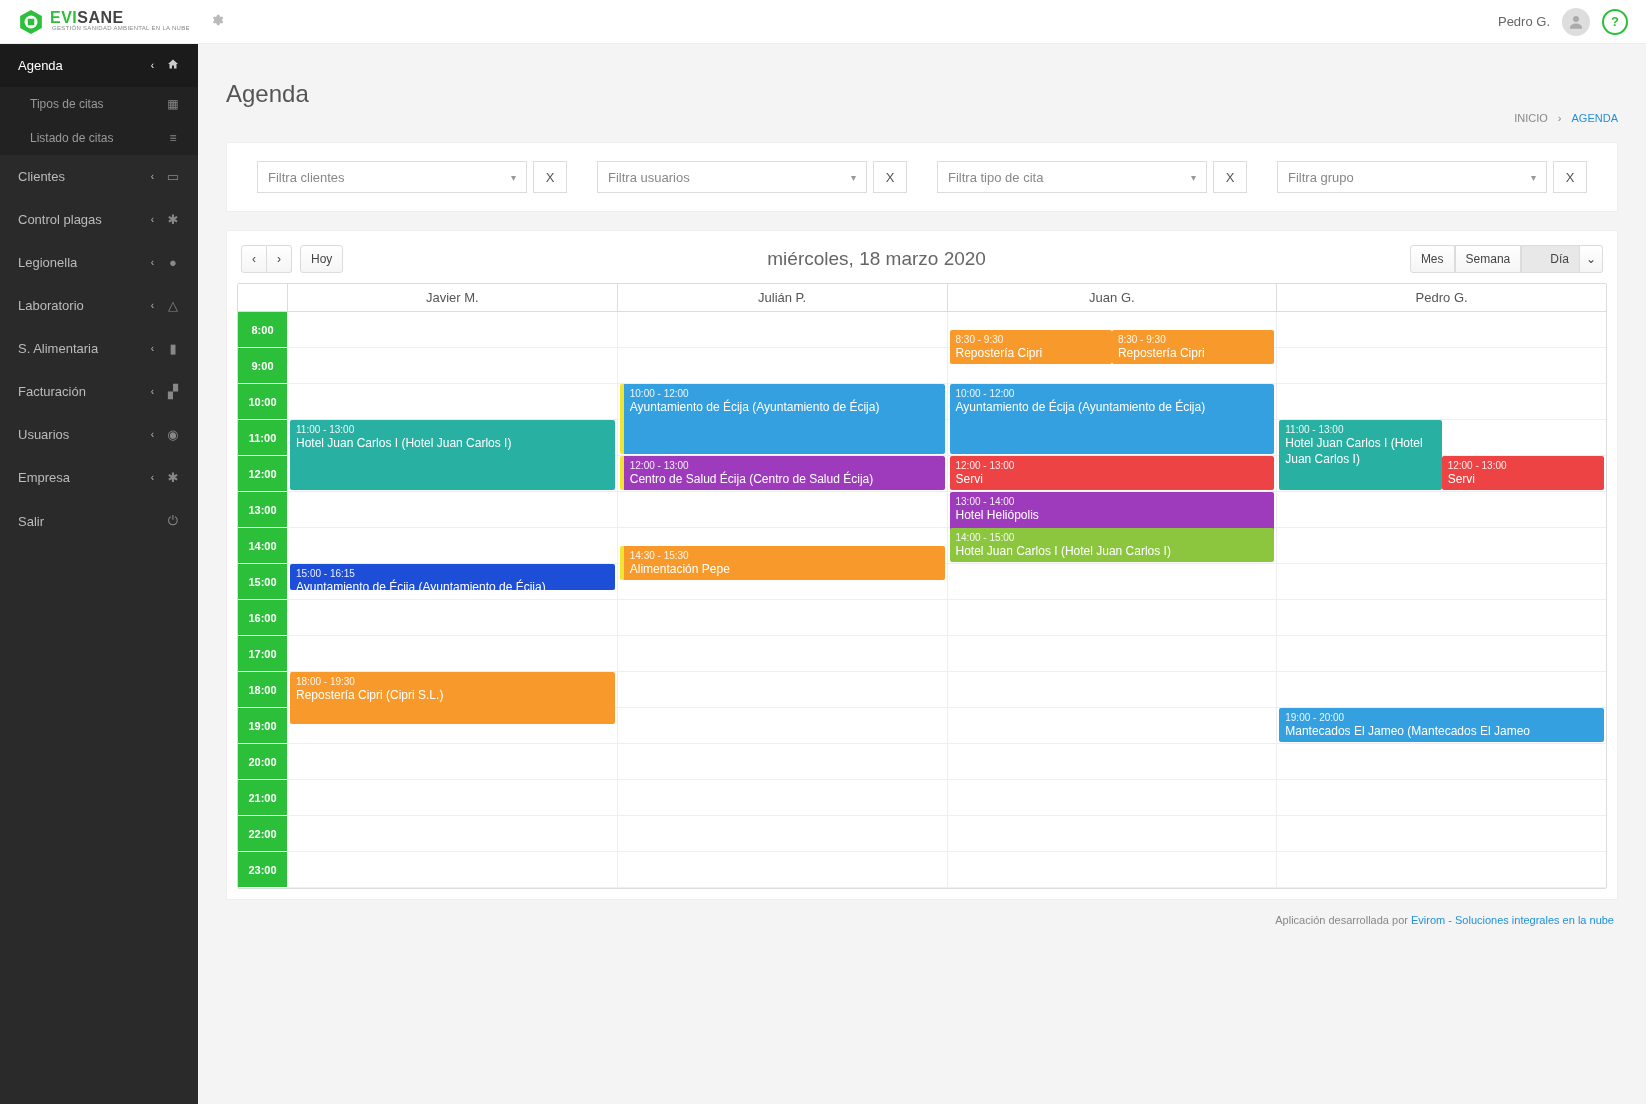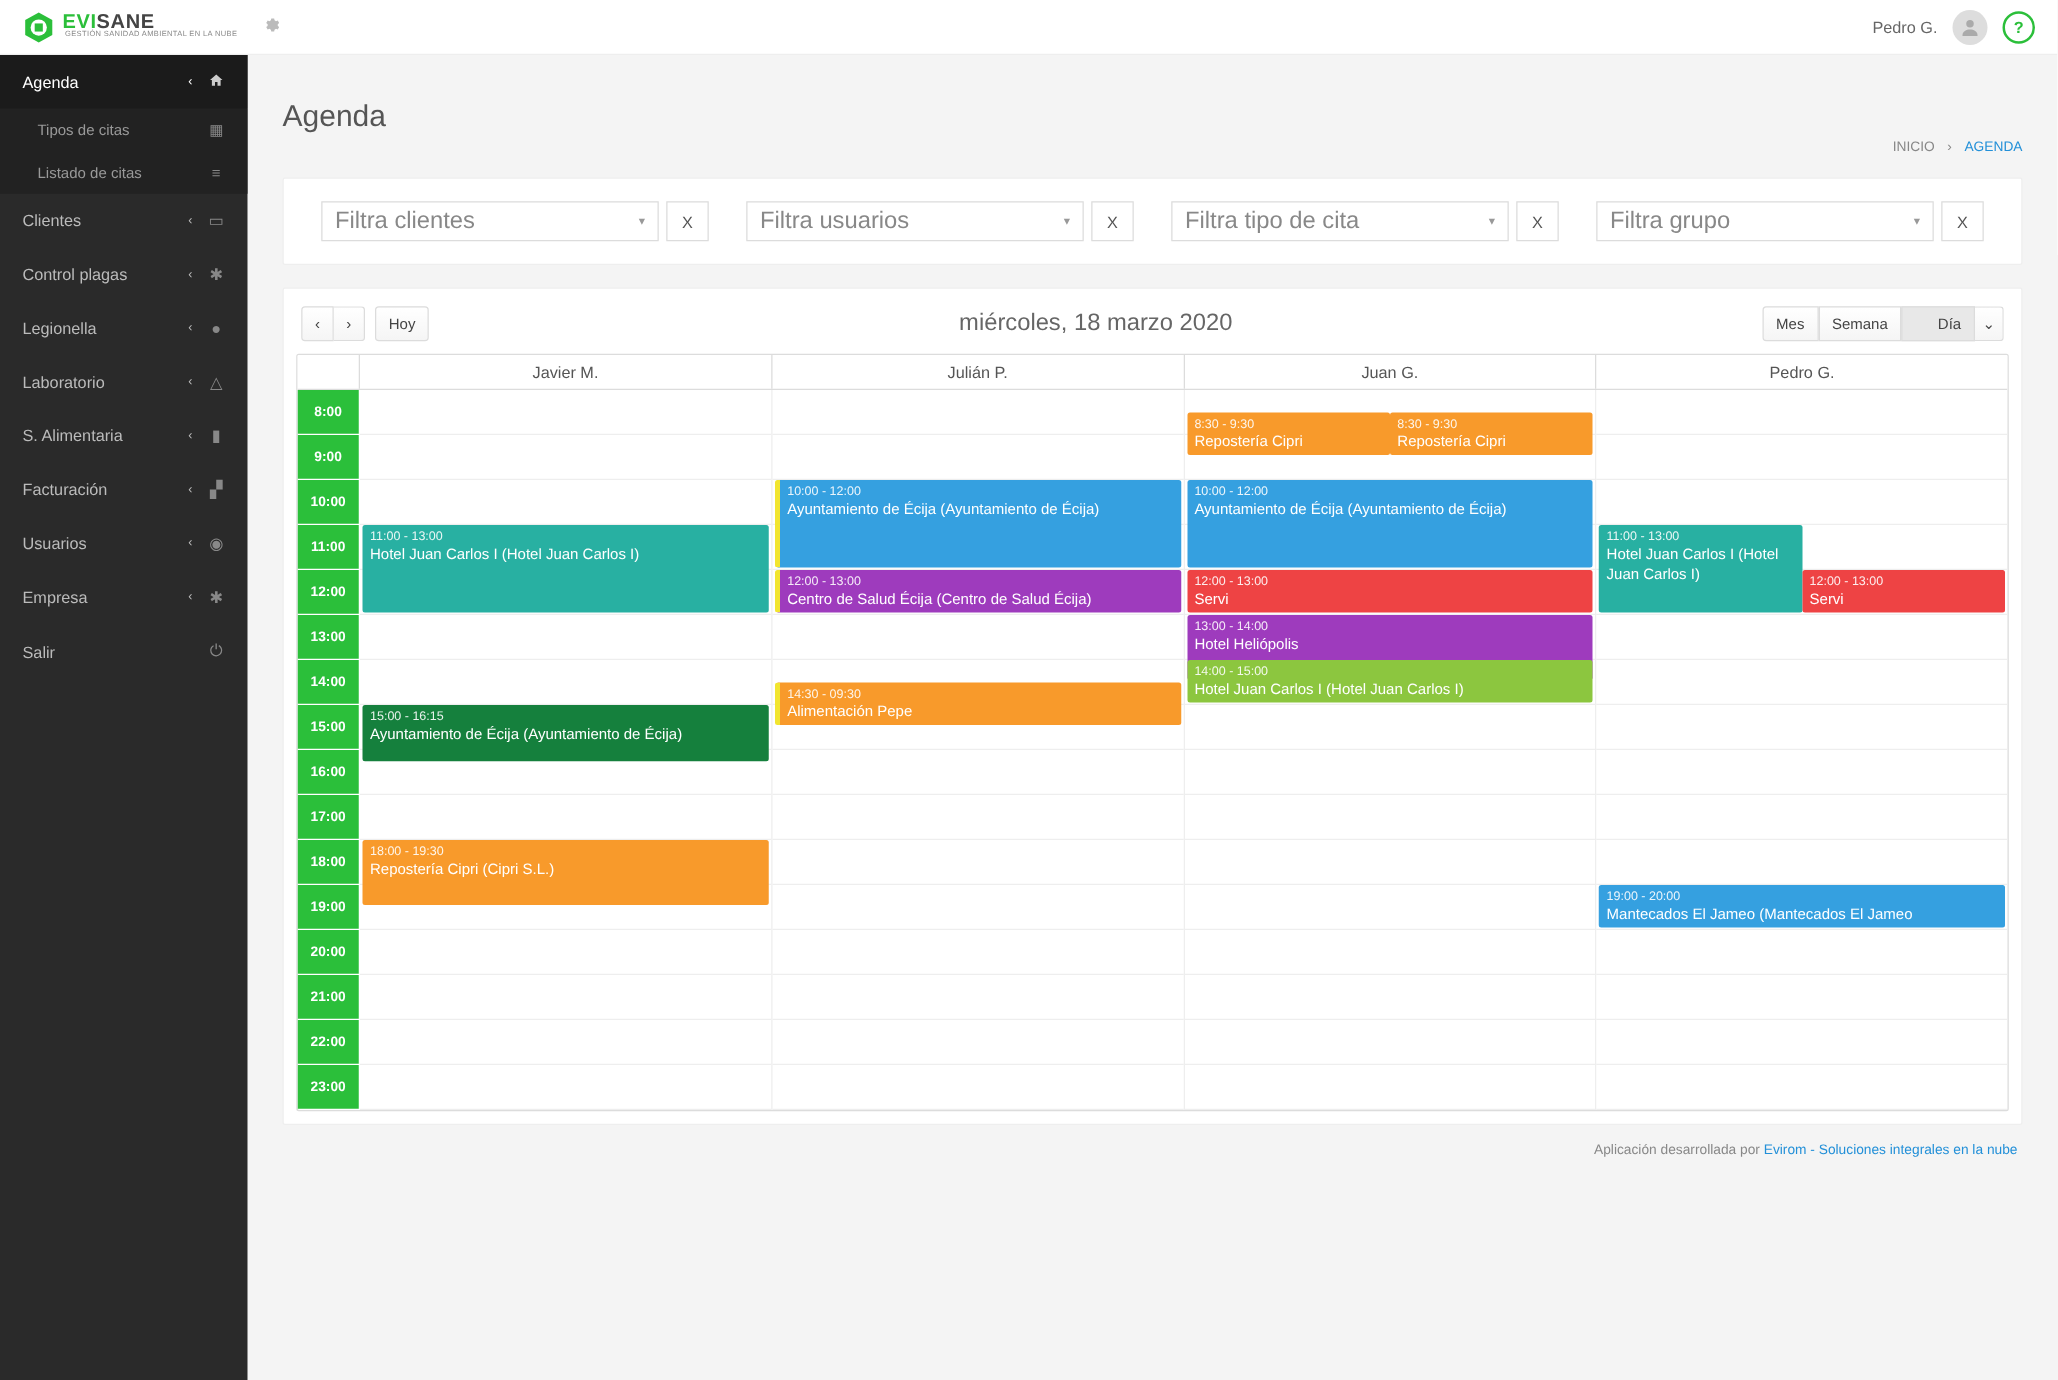--- a/index.html
+++ b/index.html
@@ -50,21 +50,21 @@
   
   .page-head{display:flex;align-items:flex-end;margin-bottom:18px;}
   .page-title{font-size:24px;font-weight:300;color:#555;}
   .breadcrumb{margin-left:auto;font-size:11px;color:#888;display:flex;gap:10px;align-items:center;}
   .breadcrumb .active{color:#2390d8;}
   
   
   .panel{background:#fff;border:1px solid #eee;border-radius:2px;}
   .filter-row{padding:18px 30px;display:flex;gap:30px;}
   .filter-group{display:flex;gap:6px;flex:1;}
-  .dropdown{flex:1;border:1px solid var(--border);height:32px;display:flex;align-items:center;padding:0 10px;color:#888;background:#fff;cursor:pointer;font-size:19px;position:relative;}
+  .dropdown{flex:1;border:1px solid var(--border);height:32px;display:flex;align-items:center;padding:0 10px;color:#888;background:#fff;cursor:pointer;font-size:13px;position:relative;}
   .dropdown::after{content:"▾";position:absolute;right:10px;color:#999;font-size:10px;}
   .clear-btn{width:34px;border:1px solid var(--border);background:#fff;cursor:pointer;color:#555;font-size:13px;}
   
   
   .cal-panel{margin-top:18px;padding:10px;}
   .cal-toolbar{display:flex;align-items:center;padding:4px 4px 10px;}
   .btn{border:1px solid var(--border);background:linear-gradient(#fff,#f5f5f5);height:28px;padding:0 10px;cursor:pointer;font-size:12px;color:#444;}
   .btn-group{display:flex;}
   .btn-group .btn{border-radius:0;}
   .btn-group .btn:first-child{border-radius:3px 0 0 3px;}
@@ -292,21 +292,21 @@
               <div class="hour-row"></div>
               <div class="hour-row"></div>
               <div class="hour-row"></div>
               <div class="hour-row"></div>
               <div class="hour-row"></div>
               <div class="hour-row"></div>
               <div class="event" style="top: 108px; height: 70px; background: rgb(40, 176, 162);">
                 <div class="time">11:00 - 13:00</div>
                 <div class="title">Hotel Juan Carlos I (Hotel Juan Carlos I)</div>
               </div>
-              <div class="event" style="top: 252px; height: 45px; background: #15803d;">
+              <div class="event" style="top: 252px; height: 26px; background: #1d4ed8;">
                 <div class="time">15:00 - 16:15</div>
                 <div class="title">Ayuntamiento de Écija (Ayuntamiento de Écija)</div>
               </div>
               <div class="event" style="top: 360px; height: 52px; background: rgb(248, 154, 43);">
                 <div class="time">18:00 - 19:30</div>
                 <div class="title">Repostería Cipri (Cipri S.L.)</div>
               </div>
             </div>
           <div class="res-col" id="col-juan">
               <div class="hour-row"></div>
@@ -327,21 +327,21 @@
               <div class="hour-row"></div>
               <div class="event ev-stripe" style="top: 72px; height: 70px; background: rgb(53, 160, 224); border-left-color: rgb(242, 229, 47);">
                 <div class="time">10:00 - 12:00</div>
                 <div class="title">Ayuntamiento de Écija (Ayuntamiento de Écija)</div>
               </div>
               <div class="event ev-stripe" style="top: 144px; height: 34px; background: rgb(158, 59, 189); border-left-color: rgb(242, 229, 47);">
                 <div class="time">12:00 - 13:00</div>
                 <div class="title">Centro de Salud Écija (Centro de Salud Écija)</div>
               </div>
               <div class="event ev-stripe" style="top: 234px; height: 34px; background: rgb(248, 154, 43); border-left-color: rgb(242, 229, 47);">
-                <div class="time">14:30 - 09:30</div>
+                <div class="time">14:30 - 15:30</div>
                 <div class="title">Alimentación Pepe</div>
               </div>
             </div>
           <div class="res-col" id="col-julian">
               <div class="hour-row"></div>
               <div class="hour-row"></div>
               <div class="hour-row"></div>
               <div class="hour-row"></div>
               <div class="hour-row"></div>
               <div class="hour-row"></div>

